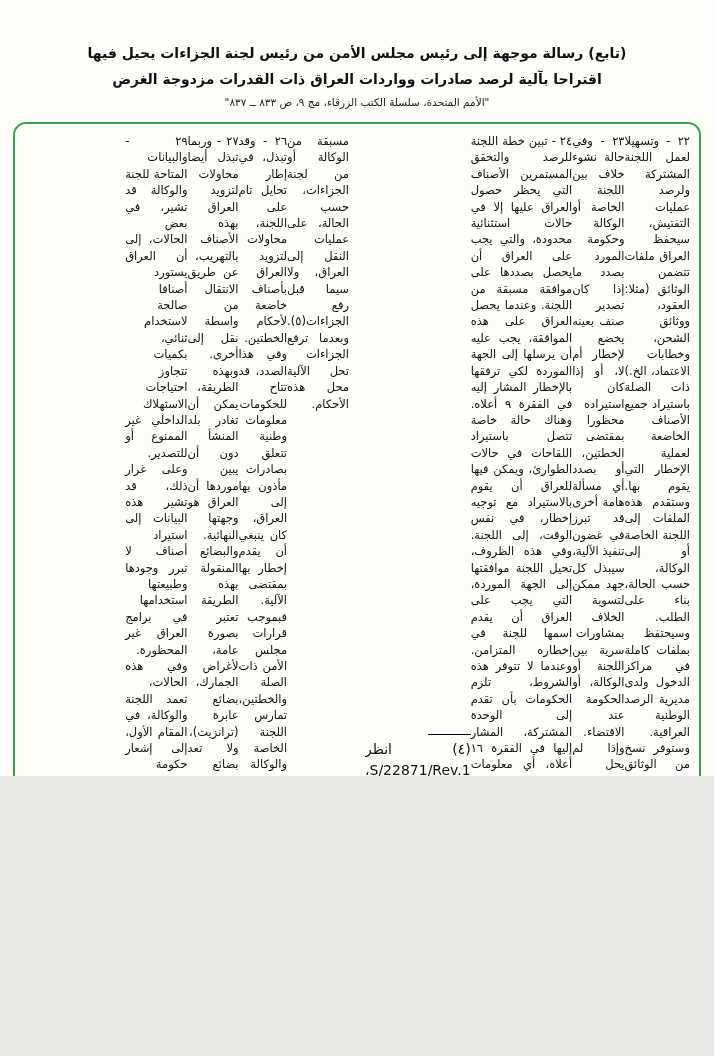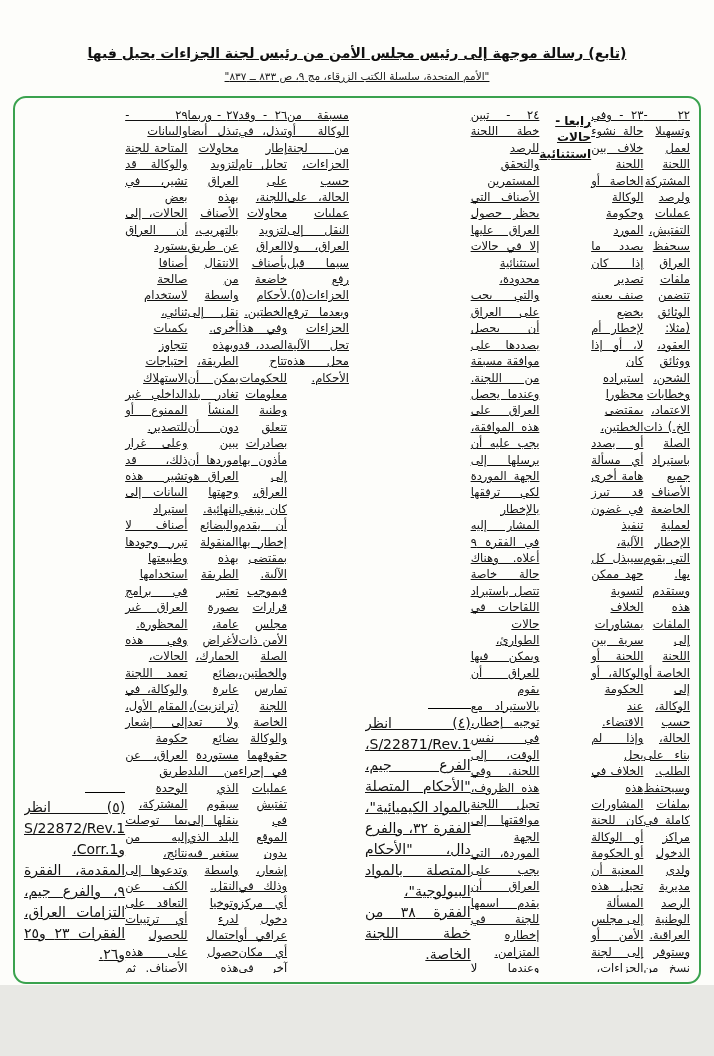--- a/index.html
+++ b/index.html
@@ -1,23 +1,23 @@
 <!DOCTYPE html>
 <html lang="ar" style="--border_green: #3aa24e; --footer_green: #176f2c;"><head>
 <meta charset="utf-8">
 <style>
   :root{
     --border_green:#3aa24e;
     --footer_green:#176f2c;
   }
   html,body{margin:0;padding:0;background:#e8e8e4;}
   .page{
-    width:714px;height:985px;margin:0 auto;background:#fdfdfa;
+    width:714px;height:776px;margin:0 auto;background:#fdfdfa;
     font-family:"DejaVu Sans",sans-serif;color:#111;
-    box-sizing:border-box;position:relative;overflow:hidden;text-decoration:underline;
+    box-sizing:border-box;position:relative;overflow:hidden;
   }
   .title-block{padding-top:40px;text-align:center;direction:rtl;}
   .title-line{font-size:14px;font-weight:bold;line-height:26px;}
   .source-line{font-size:10.5px;margin-top:4px;color:#222;}
   .content-frame{
     margin:14px 13px 0;height:888px;box-sizing:border-box;
     border:2px solid var(--border_green);border-radius:13px;
     padding:9px 9px;overflow:hidden;background:#fdfdfa;
   }
   .columns{display:flex;direction:rtl;gap:16px;height:100%;}
@@ -33,30 +33,30 @@
   .footer-bar{margin:7px 10px 0;height:9px;background:var(--footer_green);border-radius:2px;}
   .page-number{text-align:center;font-size:9.5px;margin-top:4px;color:#000;}
 </style>
 </head>
 <body>
 
 <div class="page">
 
   <header class="title-block">
     <div class="title-line">(تابع) رسالة موجهة إلى رئيس مجلس الأمن من رئيس لجنة الجزاءات يحيل فيها</div>
+    <div class="title-line">اقتراحا بآلية لرصد صادرات وواردات العراق ذات القدرات مزدوجة الغرض</div>
     <div class="source-line">"الأمم المتحدة، سلسلة الكتب الزرقاء، مج ٩، ص ٨٣٣ ــ ٨٣٧"</div>
   </header>
 
   <div class="content-frame">
     <div class="columns">
 
       <div class="col">
         <p>٢٢ - وتسهيلا لعمل اللجنة المشتركة ولرصد عمليات التفتيش، سيحفظ العراق ملفات تتضمن الوثائق (مثلا: العقود، ووثائق الشحن، وخطابات الاعتماد، الخ.) ذات الصلة باستيراد جميع الأصناف الخاضعة لعملية الإخطار التي يقوم بها. وستقدم هذه الملفات إلى اللجنة الخاصة أو إلى الوكالة، حسب الحالة، بناء على الطلب. وسيحتفظ بملفات كاملة في مراكز الدخول ولدى مديرية الرصد الوطنية العراقية. وستوفر نسخ من الوثائق ذات الصلة بكل صنف عند نقله بين مركز دخوله وموقع استخدامه النهائي. كما أن الوثائق ذات الصلة ستتاح في موقع الاستخدام النهائي لتمكين اللجنة الخاصة والوكالة من إجراء التفتيش، حسب الاقتضاء.</p>
         <p>٢٣ - وفي حالة نشوء خلاف بين اللجنة الخاصة أو الوكالة وحكومة المورد بصدد ما إذا كان تصدير صنف بعينه يخضع لإخطار أم لا، أو إذا كان استيراده محظورا بمقتضى الخطتين، أو بصدد أي مسألة هامة أخرى قد تبرز في غضون تنفيذ الآلية، سيبذل كل جهد ممكن لتسوية الخلاف بمشاورات سرية بين اللجنة أو الوكالة، أو الحكومة عند الاقتضاء. وإذا لم يحل الخلاف في هذه المشاورات كان للجنة أو الوكالة أو الحكومة المعنية أن تحيل هذه المسألة إلى مجلس الأمن أو إلى لجنة الجزاءات، حسب الاقتضاء.</p>
-        <div class="section-heading">رابعا - حالات استثنائية</div>
         <p>٢٤ - تبين خطة اللجنة للرصد والتحقق المستمرين الأصناف التي يحظر حصول العراق عليها إلا في حالات استثنائية محدودة، والتي يجب على العراق أن يحصل بصددها على موافقة مسبقة من اللجنة. وعندما يحصل العراق على هذه الموافقة، يجب عليه أن يرسلها إلى الجهة الموردة لكي ترفقها بالإخطار المشار إليه في الفقرة ٩ أعلاه. وهناك حالة خاصة تتصل باستيراد اللقاحات في حالات الطوارئ، ويمكن فيها للعراق أن يقوم بالاستيراد مع توجيه إخطار، في نفس الوقت، إلى اللجنة. وفي هذه الظروف، تحيل اللجنة موافقتها إلى الجهة الموردة، التي يجب على العراق أن يقدم اسمها للجنة في إخطاره المتزامن. وعندما لا تتوفر هذه الشروط، تلزم الحكومات بأن تقدم إلى الوحدة المشتركة، المشار إليها في الفقرة ١٦ أعلاه، أي معلومات يطلعها عليها مورد موجود في أراضيها فيما يتعلق بالمساعي التي يبذلها العراق للحصول من ذلك المورد على أصناف محظورة بموجب الخطتين. وستشجع الحكومات أيضا على تقديم أي معلومات أخرى قد تكون لديها عن هذه المساعي.</p>
         <div class="footnote-block">
           <div class="fn-rule"></div>
           <p class="footnote">(٤) انظر S/22871/Rev.1، الفرع جيم، "الأحكام المتصلة بالمواد الكيميائية"، الفقرة ٣٢، والفرع دال، "الأحكام المتصلة بالمواد البيولوجية"، الفقرة ٣٨ من خطة اللجنة الخاصة.</p>
         </div>
       </div>
 
       <div class="col">
         <p>مسبقة من الوكالة أو من لجنة الجزاءات، حسب الحالة، على عمليات النقل إلى العراق، ولا سيما قبل رفع الجزاءات(٥). وبعدما ترفع الجزاءات تحل الآلية محل هذه الأحكام.</p>
         <p>٢٦ - وقد تبذل، في إطار تحايل تام على اللجنة، محاولات لتزويد العراق بأصناف خاضعة لأحكام الخطتين. وفي هذا الصدد، قد تتاح للحكومات معلومات وطنية تتعلق بصادرات مأذون بها إلى العراق، كان ينبغي أن يقدم إخطار بها بمقتضى الآلية. فبموجب قرارات مجلس الأمن ذات الصلة والخطتين، تمارس اللجنة الخاصة والوكالة حقوقهما في إجراء عمليات تفتيش في الموقع بدون إشعار، وذلك في أي مركز دخول عراقي أو أي مكان آخر في العراق، أو إلزام العراق، عند الاقتضاء، بحجز هذه الأصناف إلى أن يتيسر تفتيش الشحنة المختومة.</p>

